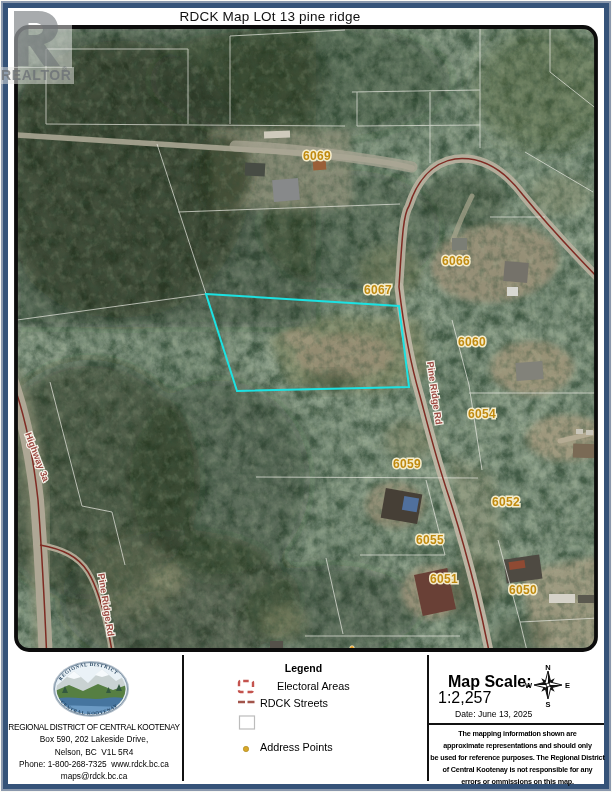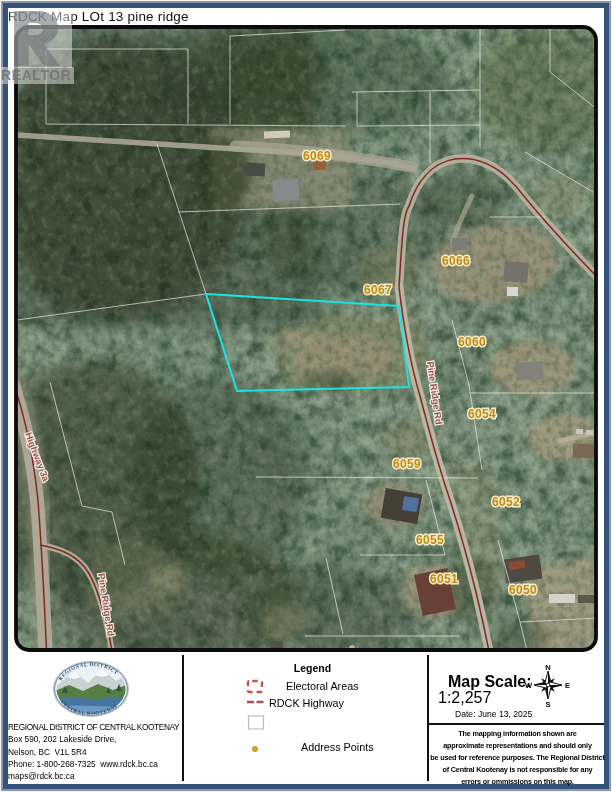--- a/index.html
+++ b/index.html
@@ -1,25 +1,25 @@
 <!DOCTYPE html>
 <html><head>
 <meta charset="utf-8">
 <style>
   html,body{margin:0;padding:0;}
   body{width:612px;height:792px;position:relative;background:#fbfaf6;font-family:"Liberation Sans",sans-serif;overflow:hidden;}
   .frame1{position:absolute;left:1px;top:1px;right:1px;bottom:1px;border:2px solid #8b99ad;}
   .frame2{position:absolute;left:3px;top:3px;right:3px;bottom:3px;border:5px solid #355379;background:#ffffff;}
-  .title{position:absolute;left:8px;top:8px;width:494px;height:17px;background:#ffffff;text-align:left;font-size:13.5px;color:#111;letter-spacing:.2px;line-height:17px;z-index:3;}
+  .title{position:absolute;left:23px;top:8px;width:494px;height:17px;background:#ffffff;text-align:center;font-size:13.5px;color:#111;letter-spacing:.2px;line-height:17px;z-index:3;}
   #mapsvg{position:absolute;left:0;top:0;z-index:2;}
   .panel{position:absolute;left:8px;top:652px;width:596px;height:132px;background:#ffffff;z-index:4;}
   .vdiv{position:absolute;top:3px;bottom:3px;width:2px;background:#111;}
   .lp{position:absolute;left:0;top:0;width:174px;height:100%;}
-  .lp .addr{position:absolute;top:69px;left:0;width:172px;text-align:left;font-size:8.3px;line-height:12.3px;color:#000;white-space:nowrap;}
-  .legend{position:absolute;left:182px;top:0;width:245px;height:100%;}
+  .lp .addr{position:absolute;top:69px;left:0;width:172px;text-align:center;font-size:8.3px;line-height:12.3px;color:#000;white-space:nowrap;}
+  .legend{position:absolute;left:173px;top:0;width:245px;height:100%;}
   .legend h4{margin:0;position:absolute;top:10px;left:0;width:100%;text-align:center;font-size:10.5px;font-weight:bold;color:#000;}
   .li{position:absolute;left:79px;font-size:10.8px;color:#000;}
   .rp{position:absolute;left:419px;top:0;width:177px;height:100%;}
   .rp .ms{position:absolute;left:21px;top:21px;font-size:16px;font-weight:bold;color:#000;}
   .rp .sc{position:absolute;left:11px;top:37px;font-size:16px;color:#000;}
   .rp .dt{position:absolute;left:28px;top:57px;font-size:8.6px;color:#000;}
   .rp .hr{position:absolute;left:0px;top:71px;width:177px;height:2px;background:#111;}
   .rp .disc{position:absolute;left:0px;top:76px;width:181px;text-align:center;font-size:7.25px;font-weight:bold;line-height:12px;color:#000;white-space:nowrap;letter-spacing:-0.2px;}
   .realtor{position:absolute;left:0;top:0;z-index:9;}
 </style>
@@ -243,22 +243,22 @@
   <div class="vdiv" style="left:174px;"></div>
   <div class="legend">
     <h4>Legend</h4>
     <svg width="244" height="132" style="position:absolute;left:0;top:0;">
       <rect x="58" y="29" width="14" height="11" rx="1.5" fill="none" stroke="#c4534e" stroke-width="2.4" stroke-dasharray="5.5 4" stroke-dashoffset="-2.7"></rect>
       <path d="M57 50 h7 m2.5 0 h7" stroke="#a2554b" stroke-width="2.6" fill="none"></path>
       <rect x="58.5" y="64" width="15" height="13" fill="#fff" stroke="#bcbcbc" stroke-width="1.2"></rect>
       <circle cx="65" cy="97" r="2.7" fill="#d8a728" stroke="#a8851f" stroke-width=".6"></circle>
     </svg>
     <div class="li" style="top:28px;padding-left:17px;">Electoral Areas</div>
-    <div class="li" style="top:45px;">RDCK Highway</div>
-    <div class="li" style="top:89px;margin-left:32px;">Address Points</div>
+    <div class="li" style="top:45px;">RDCK Streets</div>
+    <div class="li" style="top:89px;">Address Points</div>
   </div>
   <div class="vdiv" style="left:419px;"></div>
   <div class="rp">
     <div class="ms">Map Scale:</div>
     <div class="sc">1:2,257</div>
     <div class="dt">Date: June 13, 2025</div>
     <div class="hr"></div>
     <div class="disc">The mapping information shown are<br>approximate representations and should only<br>be used for reference purposes. The Regional District<br>of Central Kootenay is not responsible for any<br>errors or ommissions on this map.</div>
     <svg width="56" height="56" style="position:absolute;left:93px;top:5px;" viewBox="-28 -28 56 56">
       <g font-family="Liberation Sans, sans-serif" font-size="7.5" font-weight="bold" fill="#000" text-anchor="middle">

